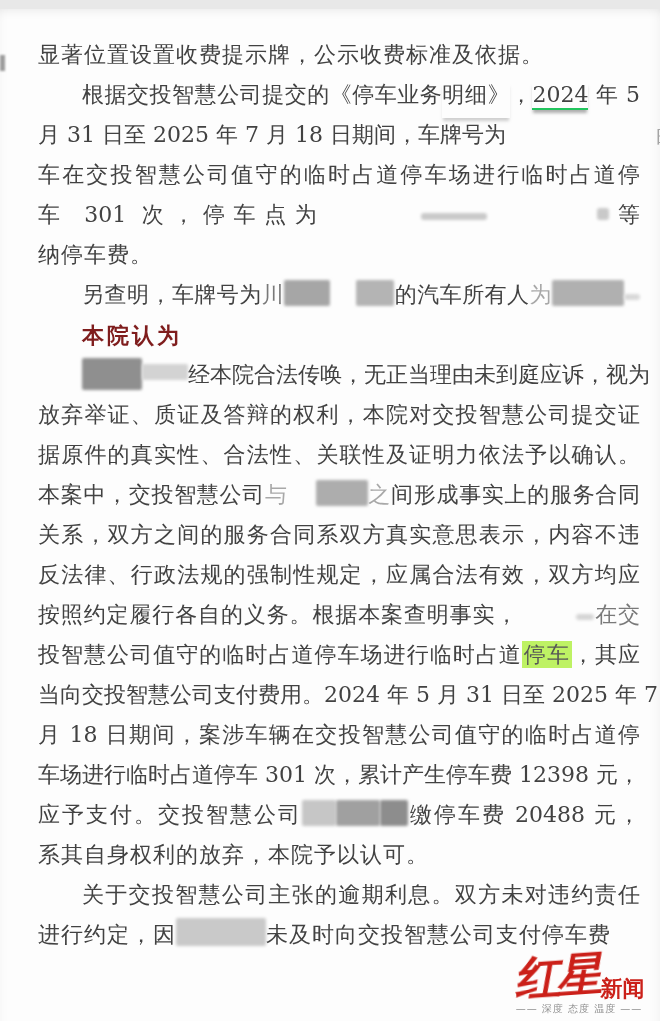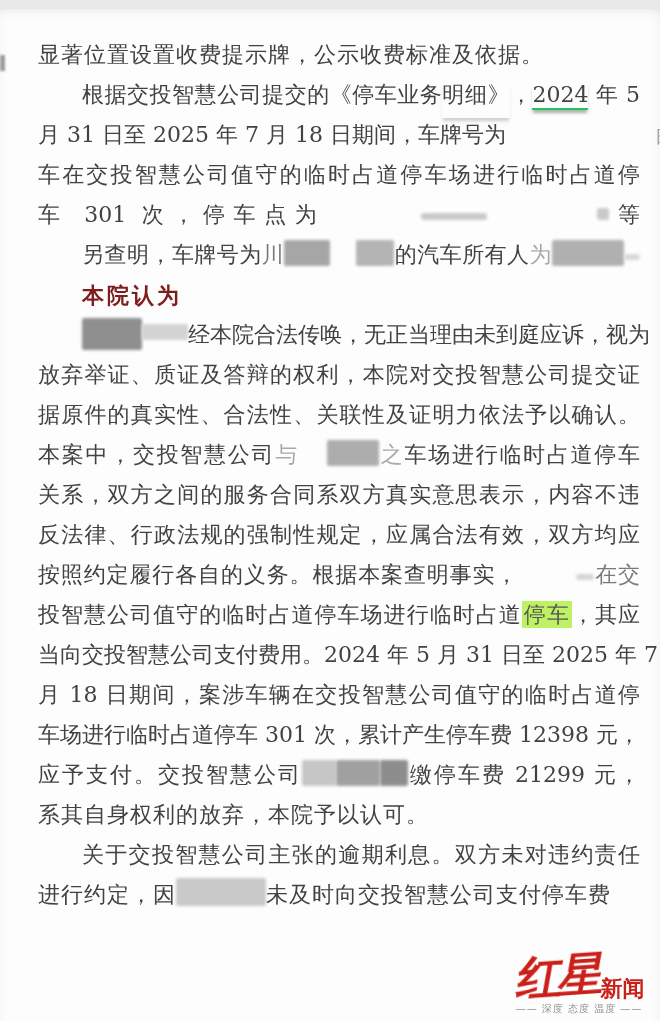--- a/index.html
+++ b/index.html
@@ -45,48 +45,49 @@
 
     <div class="line j indent"><span>根据交投智慧公司提交的《停车业务</span><span class="usm">明细》</span><span>，</span><span class="u2024">2024</span><span> 年 5</span></div>
 
     <div class="line j"><span>月 31 日至 2025 年 7 月 18 日期间，车牌号为</span><span class="gap" style="width:150px"></span><span class="faint">的</span></div>
 
     <div class="line j"><span>车在交投智慧公司值守的临时占道停车场进行临时占道停</span></div>
 
     <div class="line j"><span>车 301 次，停车点为</span><span class="gap" style="width:96px"></span><span class="smudge" style="width:66px;height:7px"></span><span class="gap" style="width:110px"></span><span class="smudge" style="width:12px;height:12px"></span><span>等</span></div>
 
 
+    <div class="line"><span>纳停车费。</span></div>
 
     <div class="line j indent"><span>另查明，车牌号为</span><span class="dim">川</span><span class="rb" style="width:46px;height:26px;background:#a6a6a6"></span><span class="gap" style="width:26px"></span><span class="rb" style="width:38px;height:26px;background:#b4b4b4"></span><span>的汽车所有人</span><span class="faint">为</span><span class="rb" style="width:72px;height:26px;background:#b0b0b0"></span><span class="smudge" style="width:16px;height:6px;background:#d8d8d8"></span></div>
 
     <div class="line bold indent"><span>本院认为</span></div>
 
     <div class="line j indent"><span class="rb" style="width:60px;height:32px;background:#8f8f8f;vertical-align:-8px"></span><span class="rb" style="width:46px;height:16px;background:#d3d3d3;vertical-align:2px"></span><span>经本院合法传唤，无正当理由未到庭应诉，视为</span></div>
 
     <div class="line j"><span>放弃举证、质证及答辩的权利，本院对交投智慧公司提交证</span></div>
 
     <div class="line j"><span>据原件的真实性、合法性、关联性及证明力依法予以确认。</span></div>
 
-    <div class="line j"><span>本案中，交投智慧公司</span><span class="faint">与</span><span class="gap" style="width:28px"></span><span class="rb" style="width:52px;height:26px;background:#adadad"></span><span class="faint">之</span><span>车场进行临时占道停车</span></div>
+    <div class="line j"><span>本案中，交投智慧公司</span><span class="faint">与</span><span class="gap" style="width:28px"></span><span class="rb" style="width:52px;height:26px;background:#adadad"></span><span class="faint">之</span><span>间形成事实上的服务合同</span></div>
 
     <div class="line j"><span>关系，双方之间的服务合同系双方真实意思表示，内容不违</span></div>
 
     <div class="line j"><span>反法律、行政法规的强制性规定，应属合法有效，双方均应</span></div>
 
     <div class="line j"><span>按照约定履行各自的义务。根据本案查明事实，</span><span class="gap" style="width:58px"></span><span class="smudge" style="width:18px;height:6px;background:#d5d5d5"></span><span class="dim">在交</span></div>
 
     <div class="line j"><span>投智慧公司值守的临时占道停车场进行临时占道</span><span class="hl">停车</span><span>，其应</span></div>
 
     <div class="line j"><span>当向交投智慧公司支付费用。2024 年 5 月 31 日至 2025 年 7</span></div>
 
     <div class="line j"><span>月 18 日期间，案涉车辆在交投智慧公司值守的临时占道停</span></div>
 
     <div class="line j"><span>车场进行临时占道停车 301 次，累计产生停车费 12398 元，</span></div>
 
-    <div class="line j"><span>应予支付。交投智慧公司</span><span class="rb" style="width:34px;height:26px;background:#c6c6c6"></span><span class="rb" style="width:44px;height:26px;background:#a0a0a0"></span><span class="rb" style="width:28px;height:26px;background:#8d8d8d"></span><span>缴停车费 21299 元，</span></div>
+    <div class="line j"><span>应予支付。交投智慧公司</span><span class="rb" style="width:34px;height:26px;background:#c6c6c6"></span><span class="rb" style="width:44px;height:26px;background:#a0a0a0"></span><span class="rb" style="width:28px;height:26px;background:#8d8d8d"></span><span>缴停车费 20488 元，</span></div>
 
     <div class="line"><span>系其自身权利的放弃，本院予以认可。</span></div>
 
     <div class="line j indent"><span>关于交投智慧公司主张的逾期利息。双方未对违约责任</span></div>
 
     <div class="line"><span>进行约定，因</span><span class="rb" style="width:90px;height:28px;background:#c9c9c9"></span><span>未及时向交投智慧公司支付停车费</span></div>
 
   </div>
 
   <div class="watermark">

